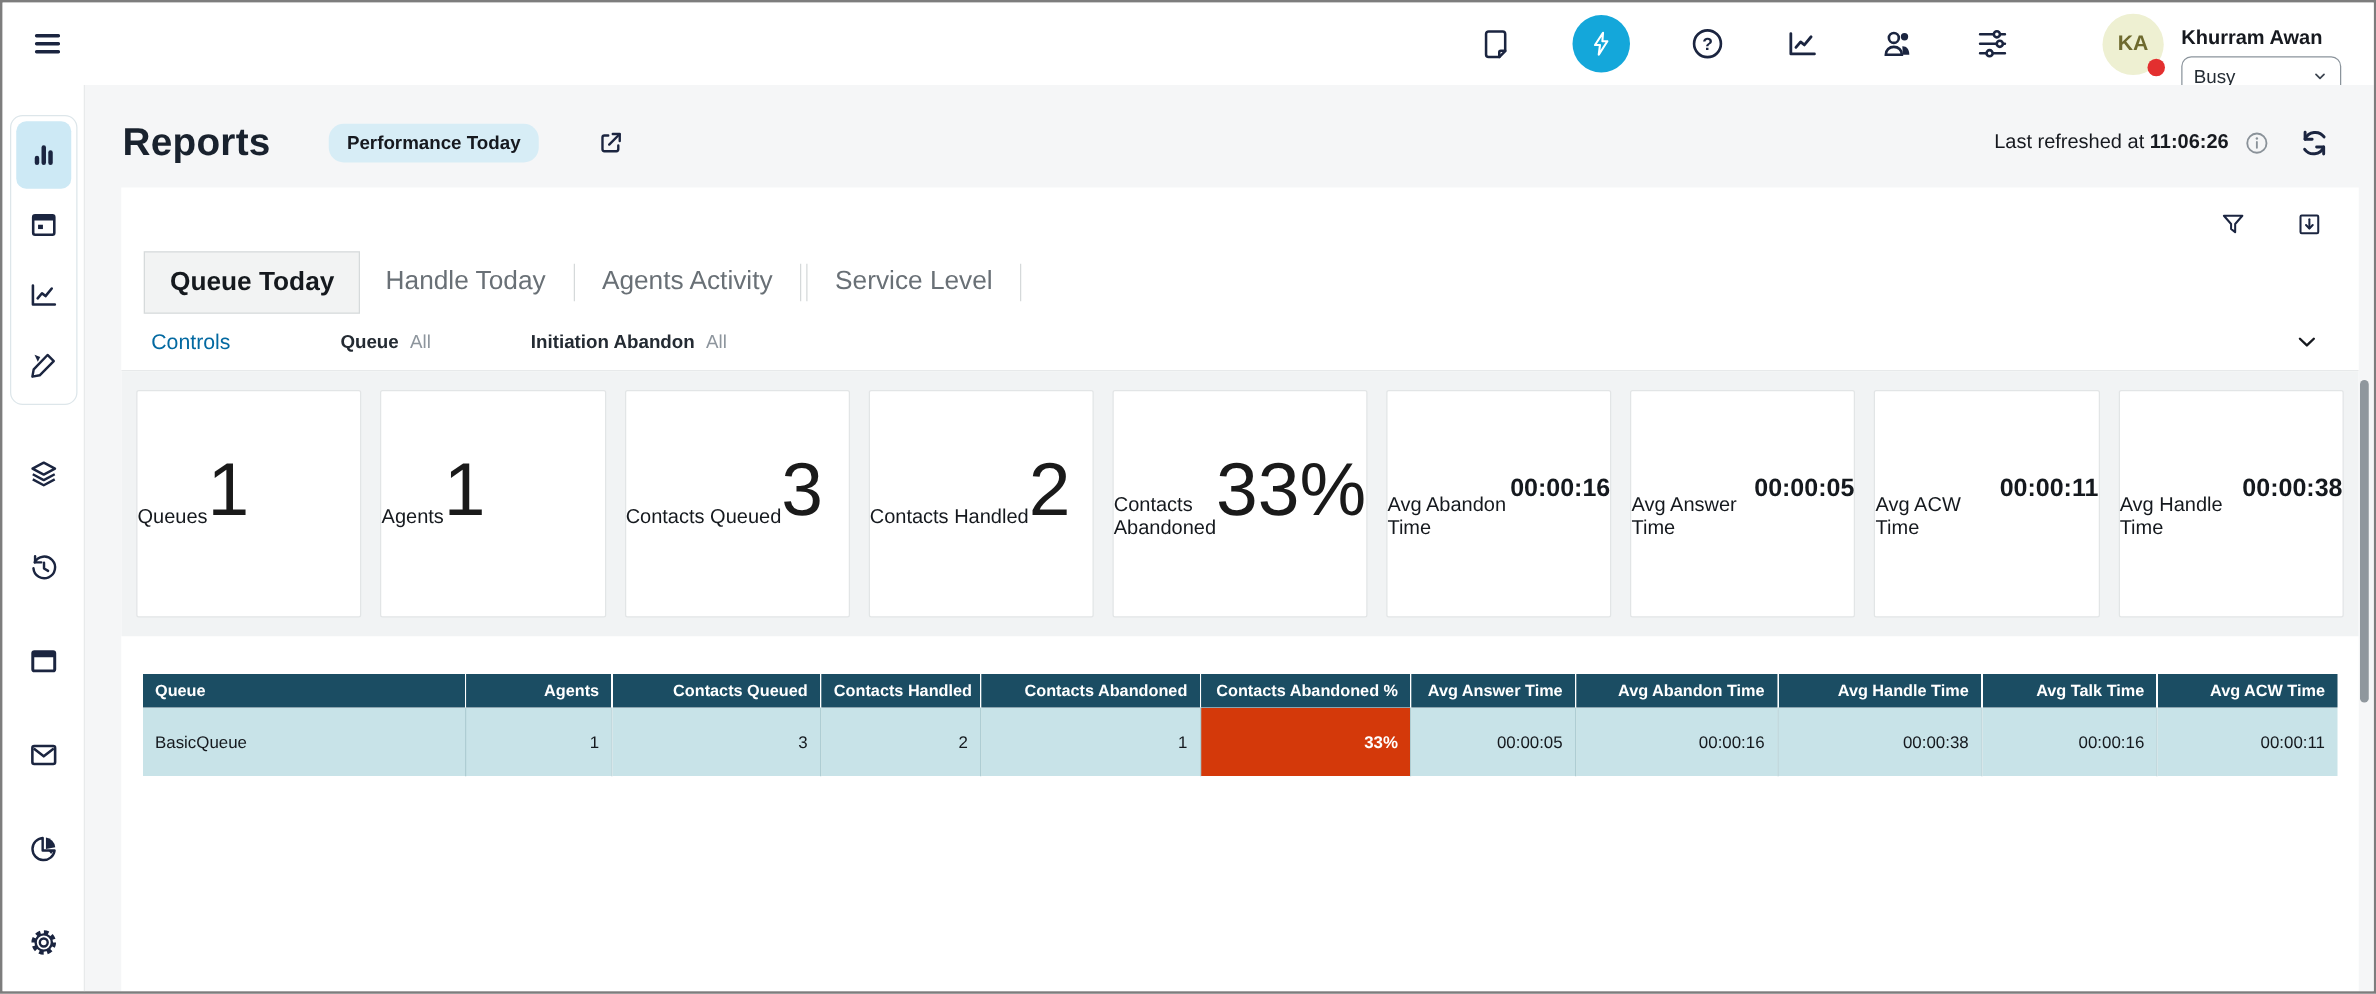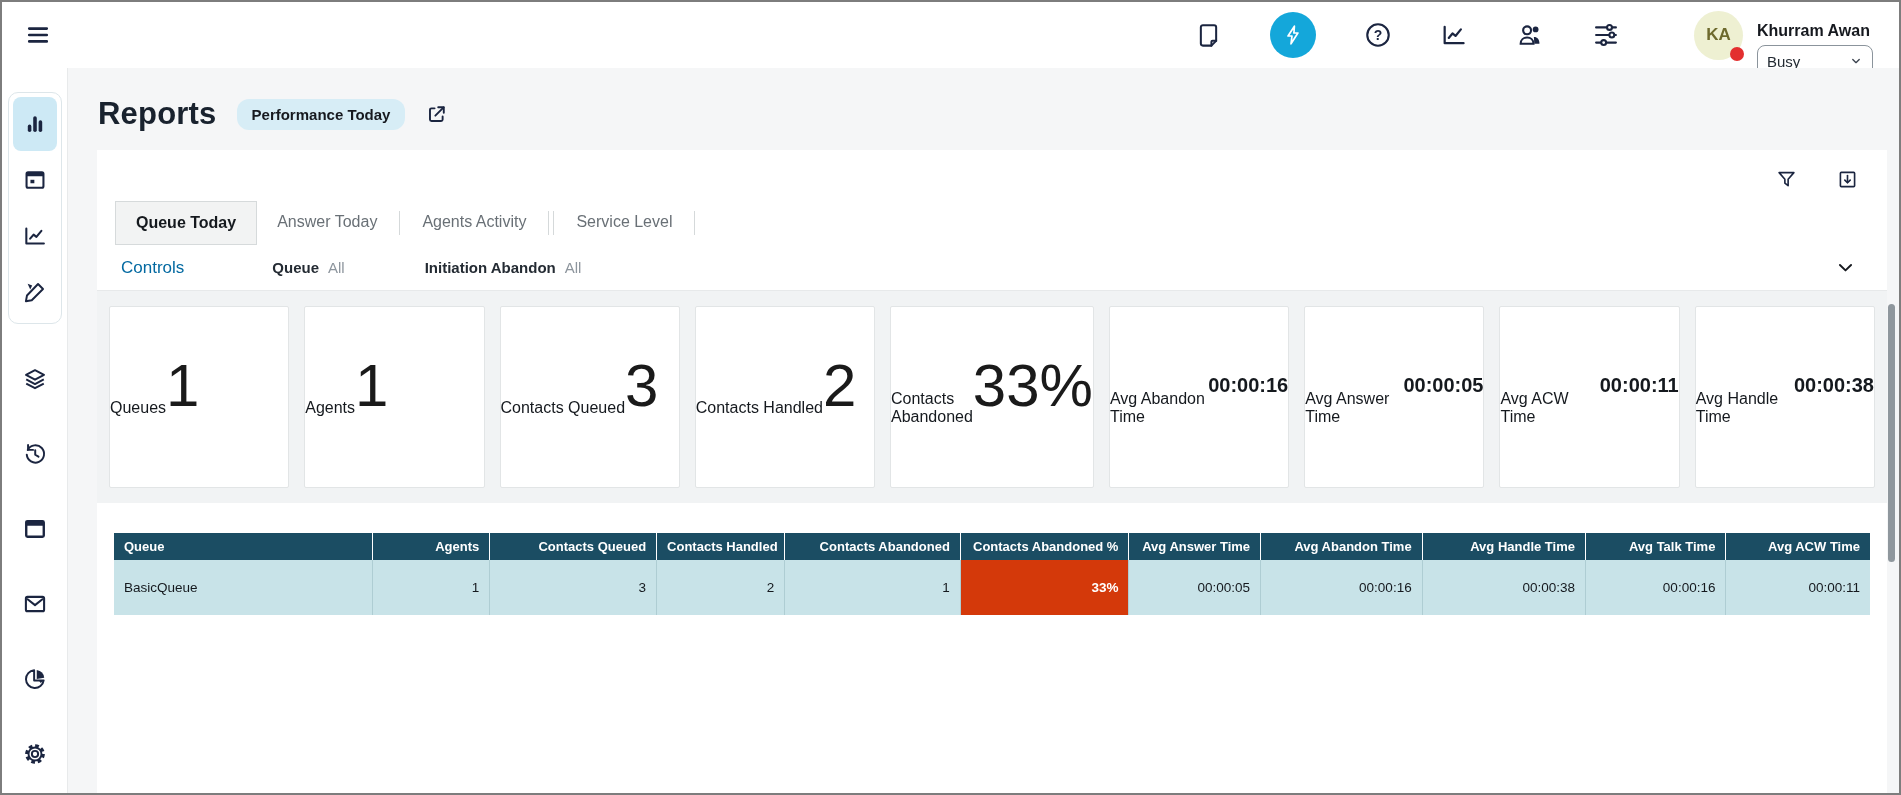--- a/index.html
+++ b/index.html
@@ -12,50 +12,50 @@
   .icon svg { display: block; }
   .hamburger { cursor: pointer; }
   .top-right { margin-left: auto; display: flex; align-items: center; gap: 48px; }
   .top-btn { cursor: pointer; }
   .bolt-circle { width: 46px; height: 46px; border-radius: 50%; background: #14a7da; display: flex; align-items: center; justify-content: center; }
   .user-area { display: flex; align-items: center; gap: 14px; margin-left: 26px; }
   .avatar { position: relative; width: 49px; height: 49px; border-radius: 50%; background: #eef0d2; display: flex; align-items: center; justify-content: center; font-size: 17px; font-weight: bold; color: #6e6a2e; cursor: pointer; }
   .status-dot { position: absolute; right: -1px; bottom: -1px; width: 14px; height: 14px; border-radius: 50%; background: #e32f2f; }
   .user-col { display: flex; flex-direction: column; gap: 5px; }
   .user-name { font-size: 16px; font-weight: bold; color: #16191f; margin-top: 29px; }
-  .status-select { width: 116px; height: 26px; border: 1px solid #8b949c; border-radius: 8px; display: flex; align-items: center; padding: 15px 9px; font-size: 15px; color: #232b33; cursor: pointer; background: #fff; }
+  .status-select { width: 128px; height: 26px; border: 1px solid #8b949c; border-radius: 8px; display: flex; align-items: center; padding: 15px 9px; font-size: 15px; color: #232b33; cursor: pointer; background: #fff; }
   .status-select .sel-label { flex: 1; }
 
   
   .body { display: flex; height: 725px; }
   .sidebar { width: 66px; background: #fff; border-right: 1px solid #e8eaeb; display: flex; flex-direction: column; align-items: center; padding-top: 24px; flex-shrink: 0; }
   .side-group { border: 1px solid #dde6ea; border-radius: 10px; padding: 4px; display: flex; flex-direction: column; gap: 2px; margin-bottom: 38px; }
   .side-btn { width: 44px; height: 54px; display: flex; align-items: center; justify-content: center; border-radius: 8px; color: #17264d; cursor: pointer; }
   .side-btn.selected { background: #cde9f5; }
   .side-list { display: flex; flex-direction: column; align-items: center; }
   .side-list .side-btn { height: 34px; margin-bottom: 41px; }
 
   
   .content { flex: 1; background: #f5f6f7; position: relative; display: flex; flex-direction: column; overflow: hidden; }
-  .reports-row { display: flex; align-items: center; padding: 28px 34px 0 30px; }
+  .reports-row { display: flex; align-items: center; padding: 28px 34px 0 30px; gap: 26px; }
   .page-title { font-size: 31px; font-weight: bold; color: #19222e; letter-spacing: .2px; }
   .badge { margin-left: 20px; background: #d7edf6; color: #16191f; font-size: 15px; font-weight: bold; padding: 7px 15px; border-radius: 12px; }
   .ext-link { margin-left: 20px; cursor: pointer; }
   .refresh-zone { margin-left: auto; display: flex; align-items: center; }
   .refresh-text { font-size: 16px; color: #16191f; }
   .refresh-text b { font-weight: bold; }
   .info-icon { margin-left: 12px; color: #8a9299; cursor: pointer; }
   .refresh-icon { margin-left: 22px; cursor: pointer; }
 
   .main-card { margin: 18px 12px 0 29px; background: #fff; flex: 1; display: flex; flex-direction: column; overflow: hidden; }
   .card-icons { display: flex; justify-content: flex-end; gap: 38px; padding: 18px 28px 0; }
   .card-icons .icon { cursor: pointer; }
 
   .tab-strip { display: flex; align-items: stretch; padding: 10px 18px 0; }
-  .tab { padding: 12px 20px; font-size: 16px; color: #697076; cursor: pointer; white-space: nowrap; }
+  .tab { padding: 12px 20px; font-size: 21px; color: #697076; cursor: pointer; white-space: nowrap; }
   .tab.active { background: #f2f3f3; border: 1px solid #d6dadb; font-weight: bold; color: #15191e; }
   .tab-sep { width: 1px; background: #d5d9da; margin: 10px 2px; }
 
   .controls-row { display: flex; align-items: center; height: 46px; padding: 0 30px 0 24px; border-bottom: 1px solid #e7e9ea; }
   .controls-label { font-size: 17px; color: #0369a1; margin-right: 88px; }
   .controls-filters { display: flex; gap: 80px; }
   .filter { display: flex; gap: 9px; align-items: center; cursor: pointer; }
   .f-label { font-size: 15px; font-weight: bold; color: #242b33; }
   .f-value { font-size: 15px; color: #8d959d; }
   .controls-chevron { margin-left: auto; cursor: pointer; }
@@ -251,41 +251,59 @@
       <div class="reports-row">
         <span class="page-title">Reports</span>
         <span class="badge">Performance Today</span>
         <span class="icon ext-link">
           <svg width="23" height="23" viewBox="0 0 24 24" fill="none" stroke="#1b2540" stroke-width="2" stroke-linecap="round" stroke-linejoin="round">
               <path d="M10 5.6H6.8c-.9 0-1.6.7-1.6 1.6v10c0 .9.7 1.6 1.6 1.6h10c.9 0 1.6-.7 1.6-1.6V14"></path>
               <path d="M13.8 4.4h5.8v5.8"></path>
               <path d="M19.4 4.6l-8.6 8.6"></path>
             </svg>
         </span>
+        <div class="refresh-zone">
+          <span class="refresh-text"><span>Last refreshed at </span><b>11:06:26</b></span>
+          <span class="icon info-icon">
+            <svg width="21" height="21" viewBox="0 0 24 24" fill="none" stroke="currentColor" stroke-width="1.7" stroke-linecap="round">
+                <circle cx="12" cy="12" r="8.8"></circle>
+                <path d="M12 11v5.2"></path>
+                <circle cx="12" cy="7.7" r="1.1" fill="currentColor" stroke="none"></circle>
+              </svg>
+          </span>
+          <span class="icon refresh-icon">
+            <svg width="27" height="27" viewBox="0 0 24 24" fill="none" stroke="#1b2540" stroke-width="2.1" stroke-linecap="round" stroke-linejoin="round">
+                <path d="M18.9 7.6A7.8 7.8 0 0 0 5.4 9.2"></path>
+                <path d="M5.4 4.2v5h5"></path>
+                <path d="M5.1 16.4a7.8 7.8 0 0 0 13.5-1.6"></path>
+                <path d="M18.6 19.8v-5h-5"></path>
+              </svg>
+          </span>
+        </div>
       </div>
 
       <div class="main-card">
         <div class="card-icons">
           <span class="icon">
             <svg width="23" height="23" viewBox="0 0 24 24" fill="none" stroke="#1b2540" stroke-width="1.7" stroke-linejoin="round">
                 <path d="M4.3 4.8h15.4l-6 6.9v6.8l-3.4-2.7v-4.1z"></path>
               </svg>
           </span>
           <span class="icon">
             <svg width="23" height="23" viewBox="0 0 24 24" fill="none" stroke="#1b2540" stroke-width="1.7" stroke-linecap="round" stroke-linejoin="round">
                 <rect x="4.6" y="4.6" width="14.8" height="14.8" rx="1"></rect>
                 <path d="M12 7.8v7.4"></path>
                 <path d="M9.2 12.6l2.8 2.8 2.8-2.8"></path>
               </svg>
           </span>
         </div>
 
         <div class="tab-strip">
             <div class="tab active">Queue Today</div>
-            <div class="tab">Answer Today</div>
+            <div class="tab">Handle Today</div>
             <div class="tab-sep"></div>
             <div class="tab">Agents Activity</div>
             <div class="tab-sep"></div>
             <div class="tab-sep"></div>
             <div class="tab">Service Level</div>
             <div class="tab-sep"></div>
           </div>
 
         <div class="controls-row">
           <span class="controls-label">Controls</span>

